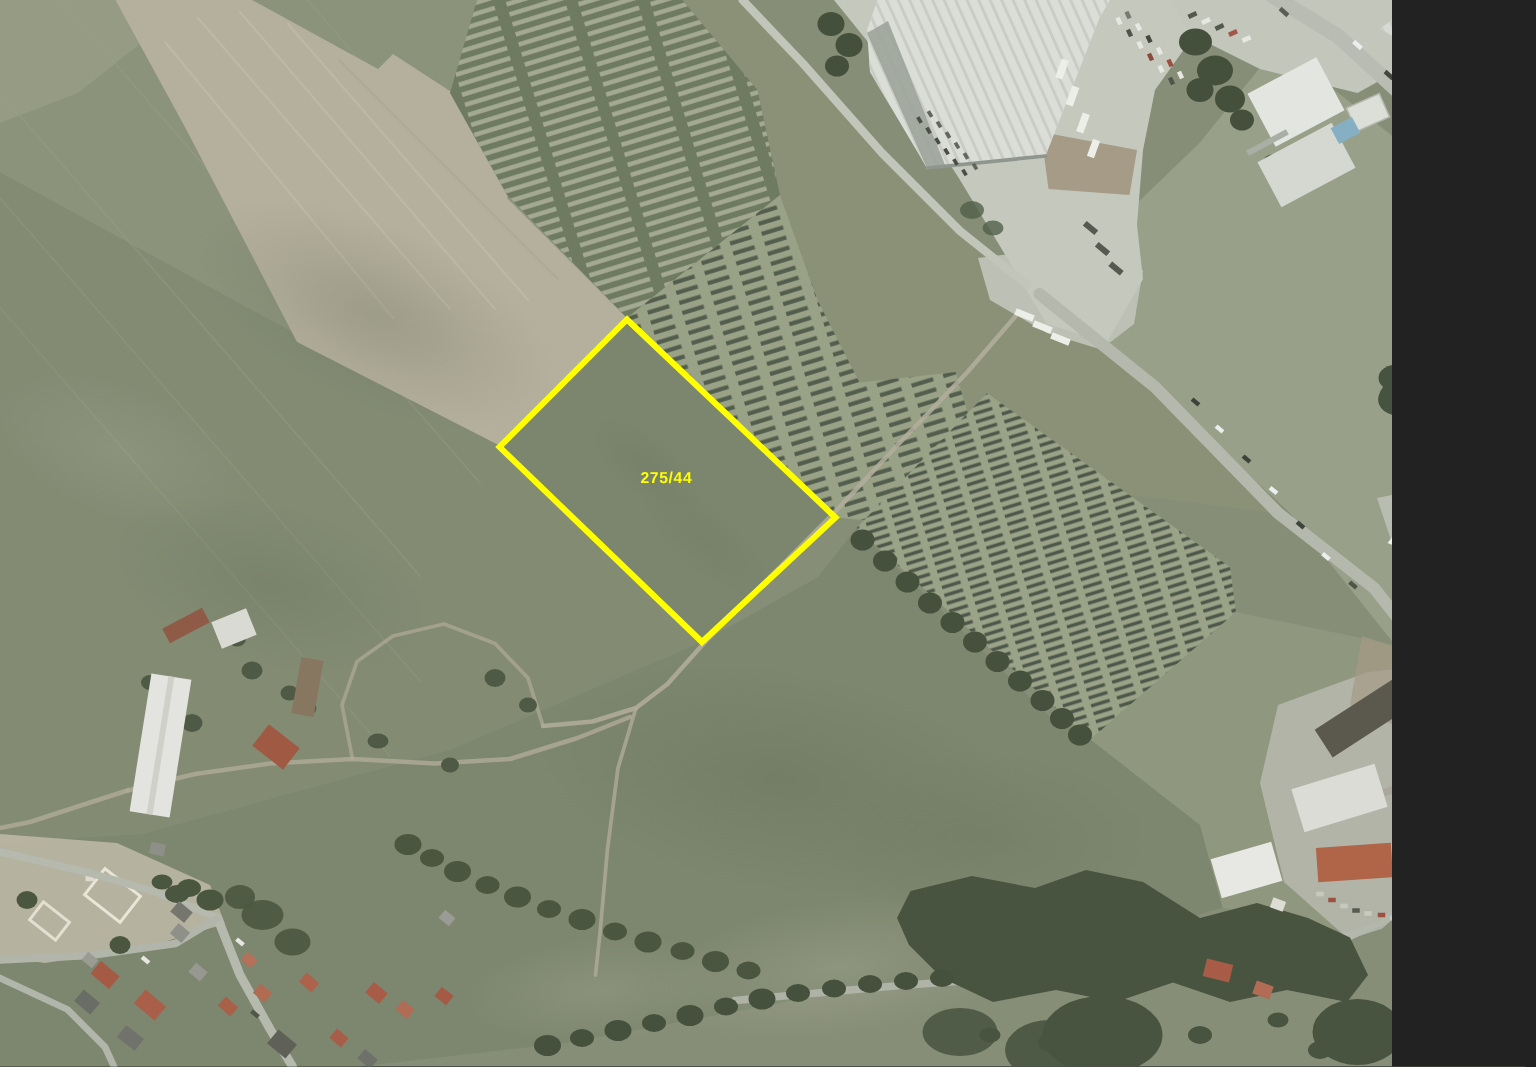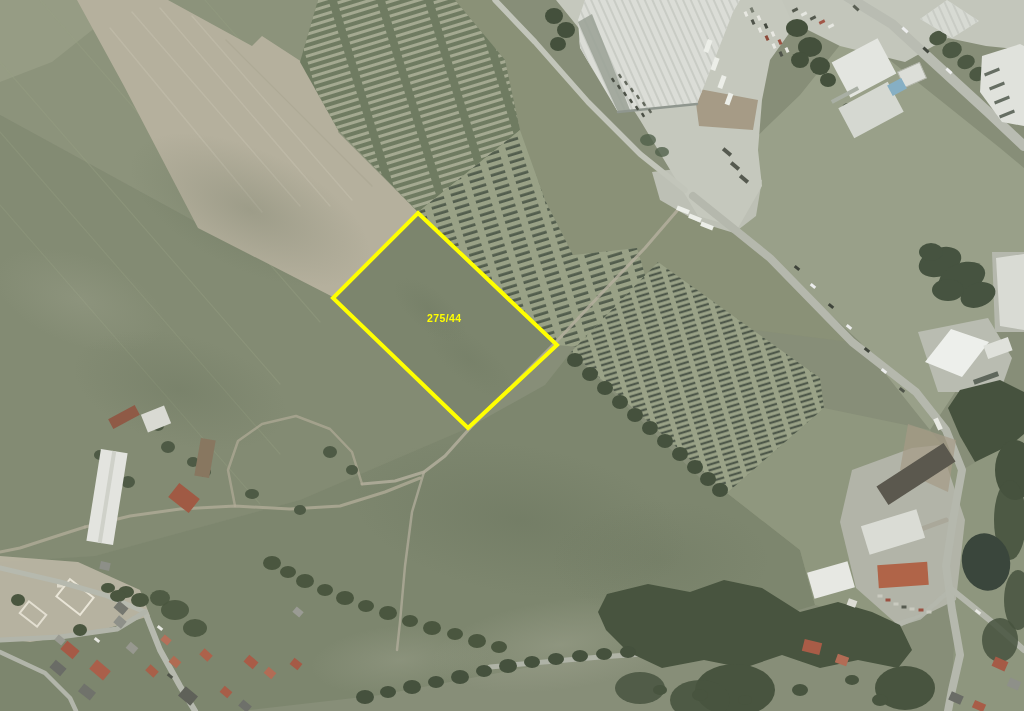--- a/index.html
+++ b/index.html
@@ -1,16 +1,16 @@
 <!DOCTYPE html>
 <html><head>
 <meta charset="utf-8">
 <style>
   html,body{margin:0;padding:0;background:#222;}
-  #stage{width:1024px;height:711px;position:relative;overflow:hidden;}
+  #stage{width:928px;height:711px;position:relative;overflow:hidden;}
   svg{display:block;}
   text.parcel-label{font-family:"Liberation Sans","DejaVu Sans",sans-serif;font-weight:bold;font-size:10.5px;letter-spacing:0.4px;}
 </style>
 </head>
 <body>
 
 <div id="stage">
   <svg id="map-svg" width="1024" height="711" viewBox="0 0 1024 711" xmlns="http://www.w3.org/2000/svg">
     <defs>
       <pattern id="patA" width="46" height="7" patternUnits="userSpaceOnUse" patternTransform="rotate(-17)">

